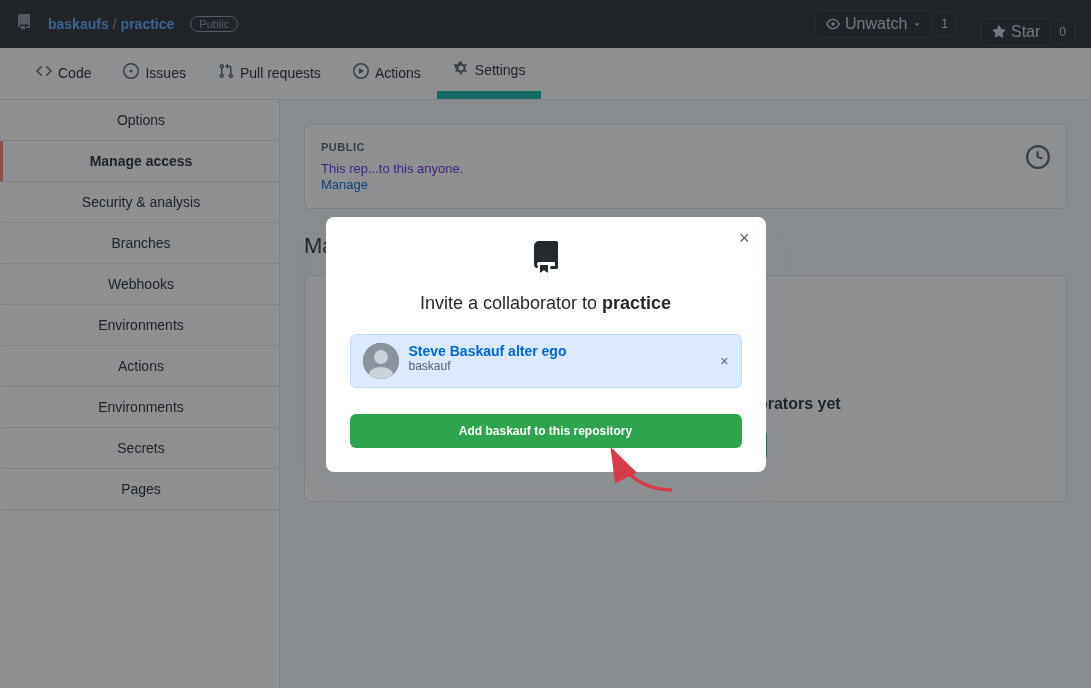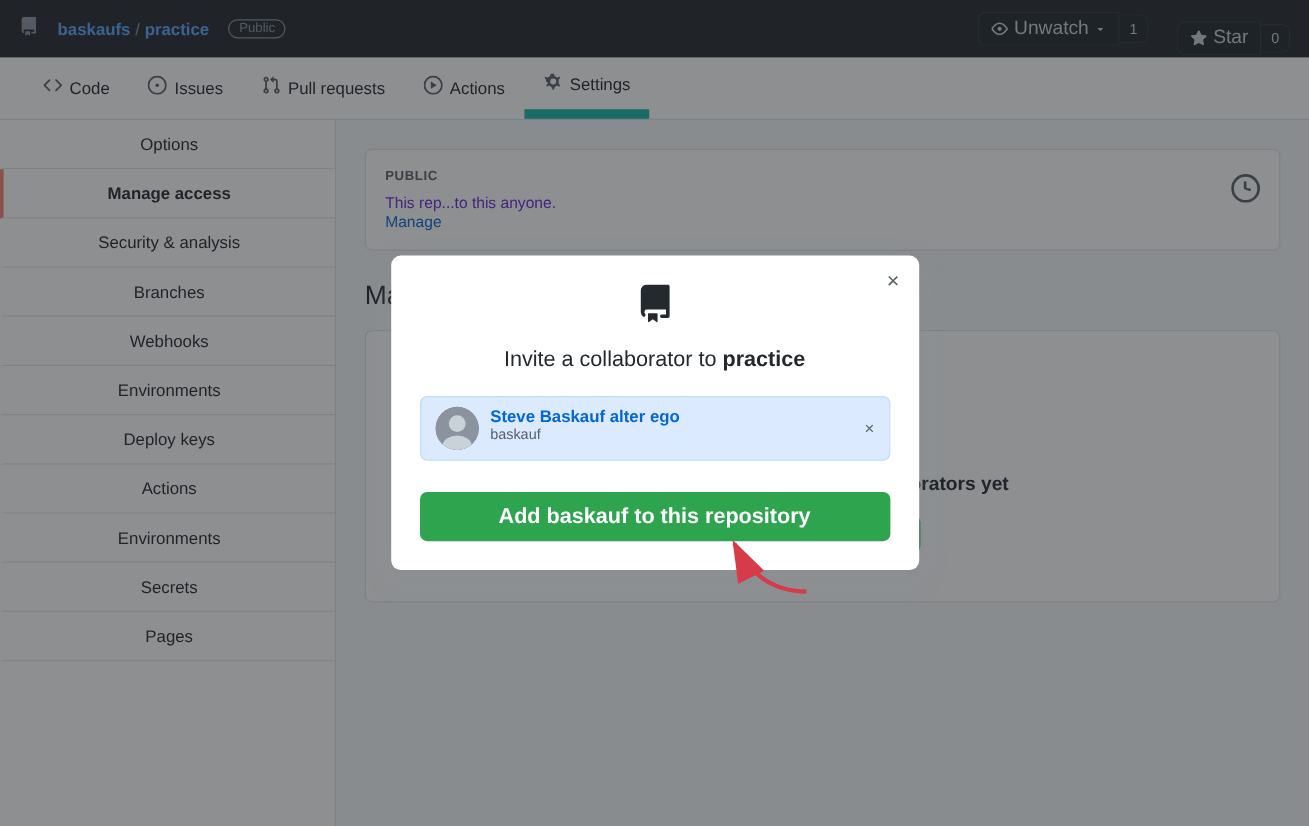--- a/index.html
+++ b/index.html
@@ -279,21 +279,21 @@
       padding: 0;
     }
 
     .add-btn {
       width: 100%;
       background: #2ea44f;
       color: #fff;
       border: none;
       border-radius: 6px;
       padding: 10px;
-      font-size: 18px;
+      font-size: 12px;
       font-weight: 600;
       cursor: pointer;
       position: relative;
     }
   </style>
 </head>
 <body>
 
 <div class="topbar">
   <span style="color:#8b949e; font-size:16px;">
@@ -391,23 +391,20 @@
     <div class="sidebar-item">
       <span>Branches</span>
     </div>
     <div class="sidebar-item">
       <span>Webhooks</span>
     </div>
     <div class="sidebar-item">
       <span>Environments</span>
     </div>
     <div class="sidebar-item">
-      <span>Deploy keys</span>
-    </div>
-    <div class="sidebar-item">
       <span>Actions</span>
     </div>
     <div class="sidebar-item">
       <span>Environments</span>
     </div>
     <div class="sidebar-item">
       <span>Secrets</span>
     </div>
     <div class="sidebar-item">
       <span>Pages</span>

